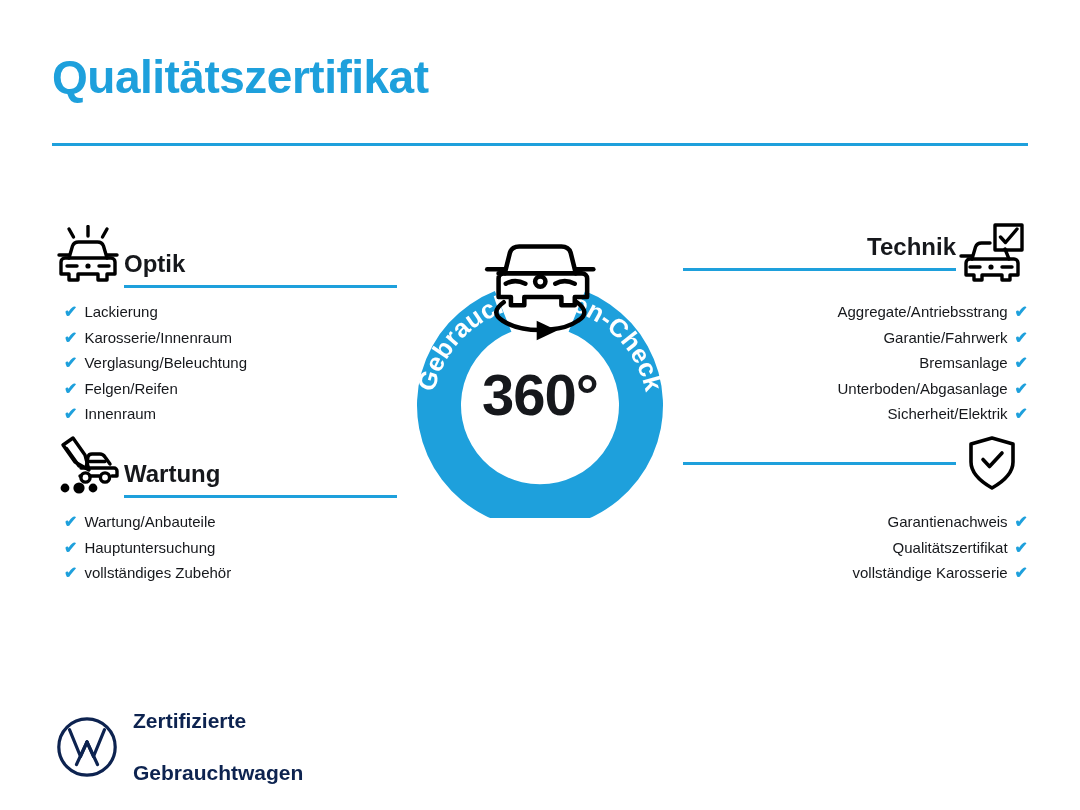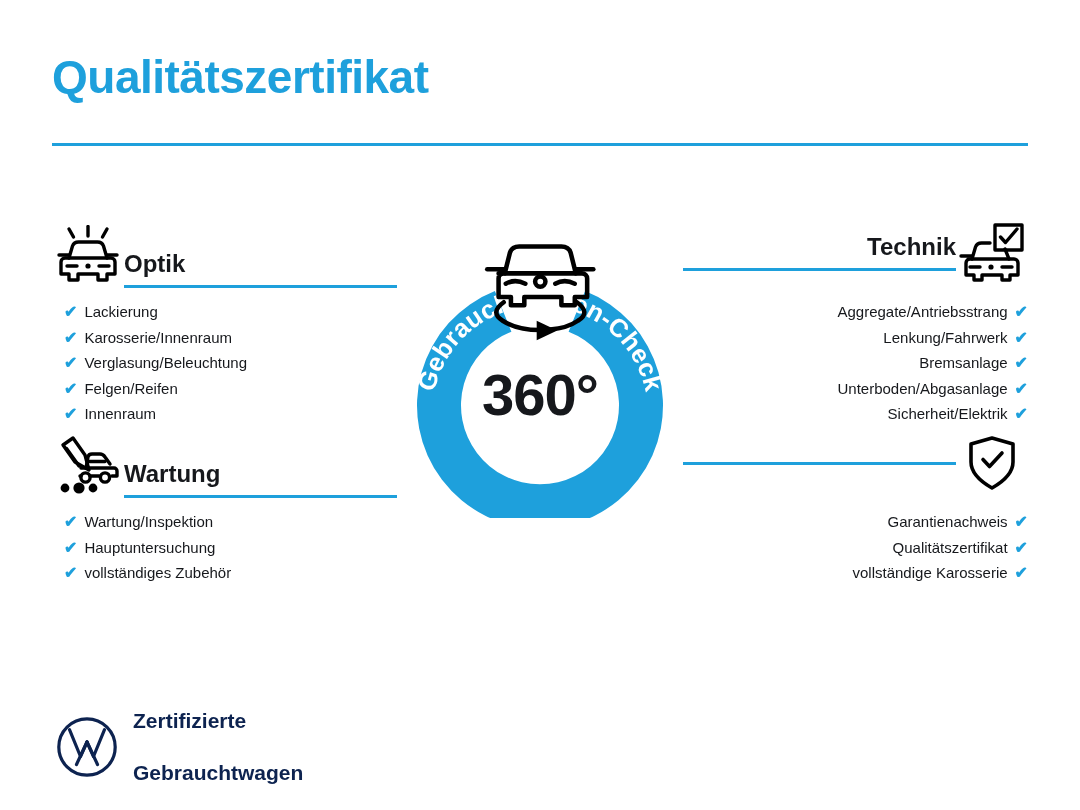--- a/index.html
+++ b/index.html
@@ -221,21 +221,21 @@
         </svg>
       </div>
       <div class="sec-titlewrap">
         <div class="sec-title">Wartung</div>
         <div class="sec-underline"></div>
       </div>
     </div>
     <ul class="check-list left">
       <li>
         <span class="chk">✔</span>
-        <span>Wartung/Inspektion</span>
+        <span>Wartung/Anbauteile</span>
       </li>
       <li>
         <span class="chk">✔</span>
         <span>Hauptuntersuchung</span>
       </li>
       <li>
         <span class="chk">✔</span>
         <span>vollständiges Zubehör</span>
       </li>
     </ul>
@@ -263,21 +263,21 @@
         <div class="sec-underline"></div>
       </div>
     </div>
     <ul class="check-list right">
       <li>
         <span class="chk">✔</span>
         <span>Aggregate/Antriebsstrang</span>
       </li>
       <li>
         <span class="chk">✔</span>
-        <span>Lenkung/Fahrwerk</span>
+        <span>Garantie/Fahrwerk</span>
       </li>
       <li>
         <span class="chk">✔</span>
         <span>Bremsanlage</span>
       </li>
       <li>
         <span class="chk">✔</span>
         <span>Unterboden/Abgasanlage</span>
       </li>
       <li>

